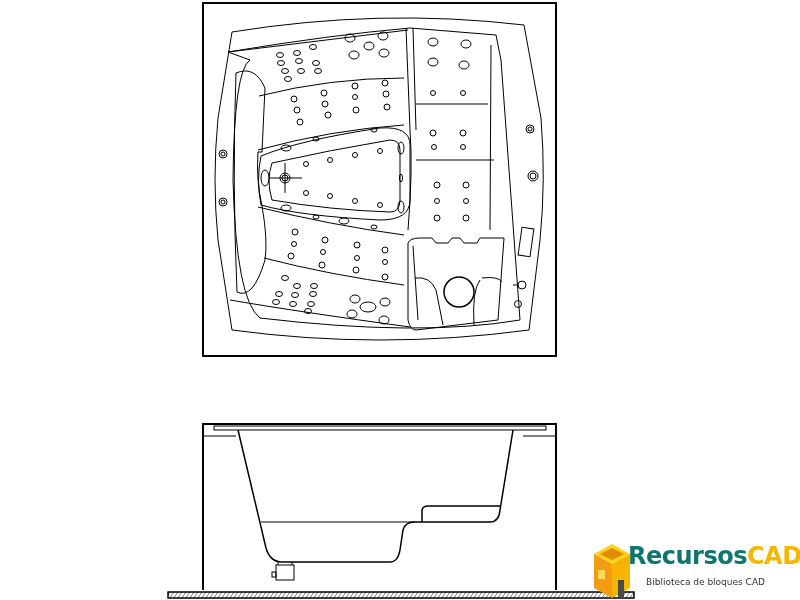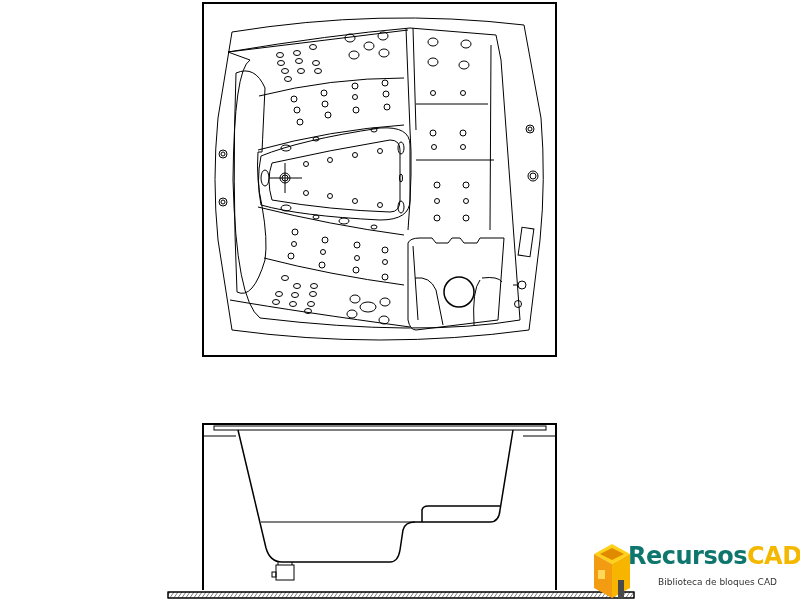--- a/index.html
+++ b/index.html
@@ -2,21 +2,21 @@
 <html><head>
 <meta charset="utf-8">
 <style>
   html, body { margin: 0; padding: 0; background: #ffffff; }
   body { width: 800px; height: 600px; overflow: hidden; position: relative; font-family: "DejaVu Sans", sans-serif; }
   #drawing { position: absolute; left: 0; top: 0; width: 800px; height: 600px; }
   .logo { position: absolute; left: 590px; top: 540px; width: 210px; height: 60px; }
   .logo-title { position: absolute; left: 38px; top: 2px; font-family: "DejaVu Sans", sans-serif; font-weight: bold; font-size: 24px; letter-spacing: -0.5px; line-height: 28px; white-space: nowrap; }
   .logo-title .a { color: #0f766e; }
   .logo-title .b { color: #f5b800; }
-  .logo-sub { position: absolute; left: 56px; top: 37px; font-family: "DejaVu Sans", sans-serif; font-size: 9px; color: #333333; white-space: nowrap; margin-left: 12px; }
+  .logo-sub { position: absolute; left: 56px; top: 37px; font-family: "DejaVu Sans", sans-serif; font-size: 9px; color: #333333; white-space: nowrap; }
 </style>
 </head>
 <body>
 
 <svg id="drawing" viewBox="0 0 800 600" xmlns="http://www.w3.org/2000/svg">
   <g fill="none" stroke="#000" stroke-width="1">
 
     <g>
       <rect x="203" y="3" width="353" height="353" stroke-width="2"></rect>
 

